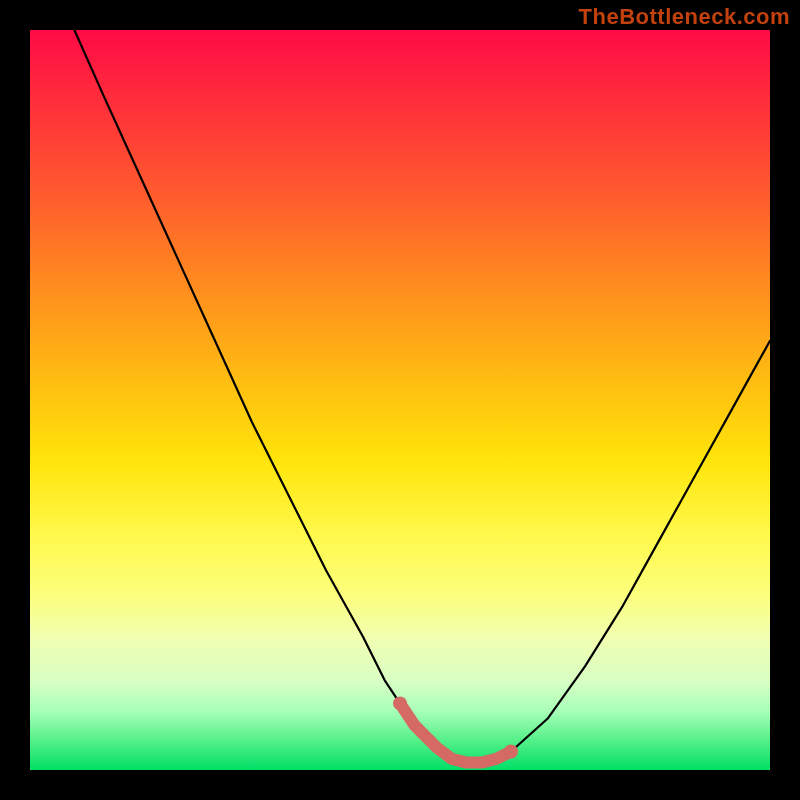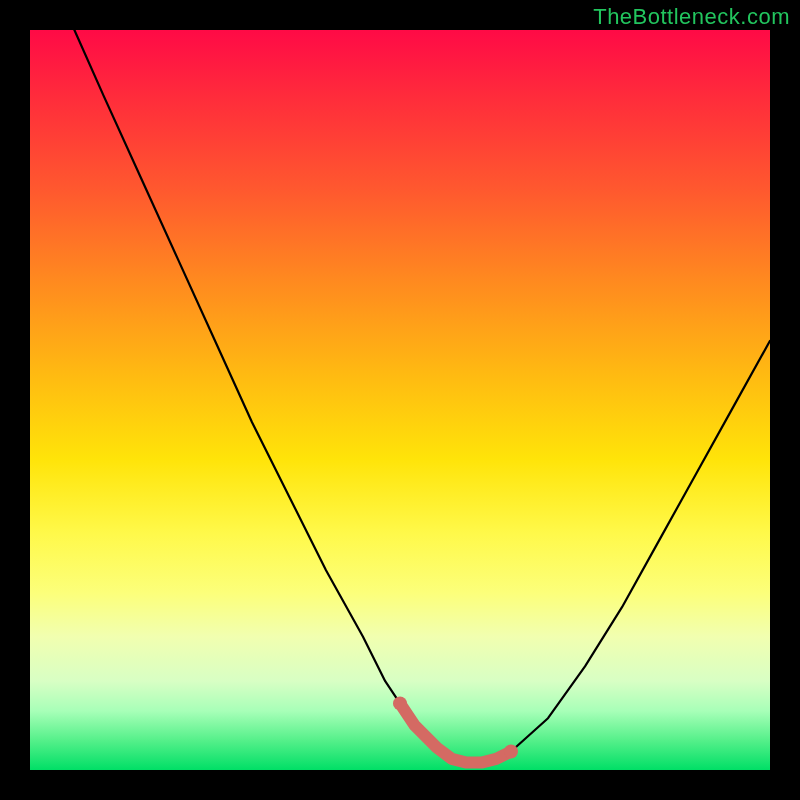--- a/index.html
+++ b/index.html
@@ -42,24 +42,24 @@
     position: absolute;
     left: 0;
     top: 0;
     width: 100%;
     height: 100%;
   }
   .watermark {
     position: absolute;
     top: 4px;
     right: 10px;
-    color: #22c55e;
+    color: #c2410c;
     font-size: 22px;
     letter-spacing: 0.5px;
-    font-weight: 400;
+    font-weight: 700;
     user-select: none;
   }
 </style>
 </head>
 <body>
 
 <div class="frame">
 
   <div class="watermark">TheBottleneck.com</div>
 

